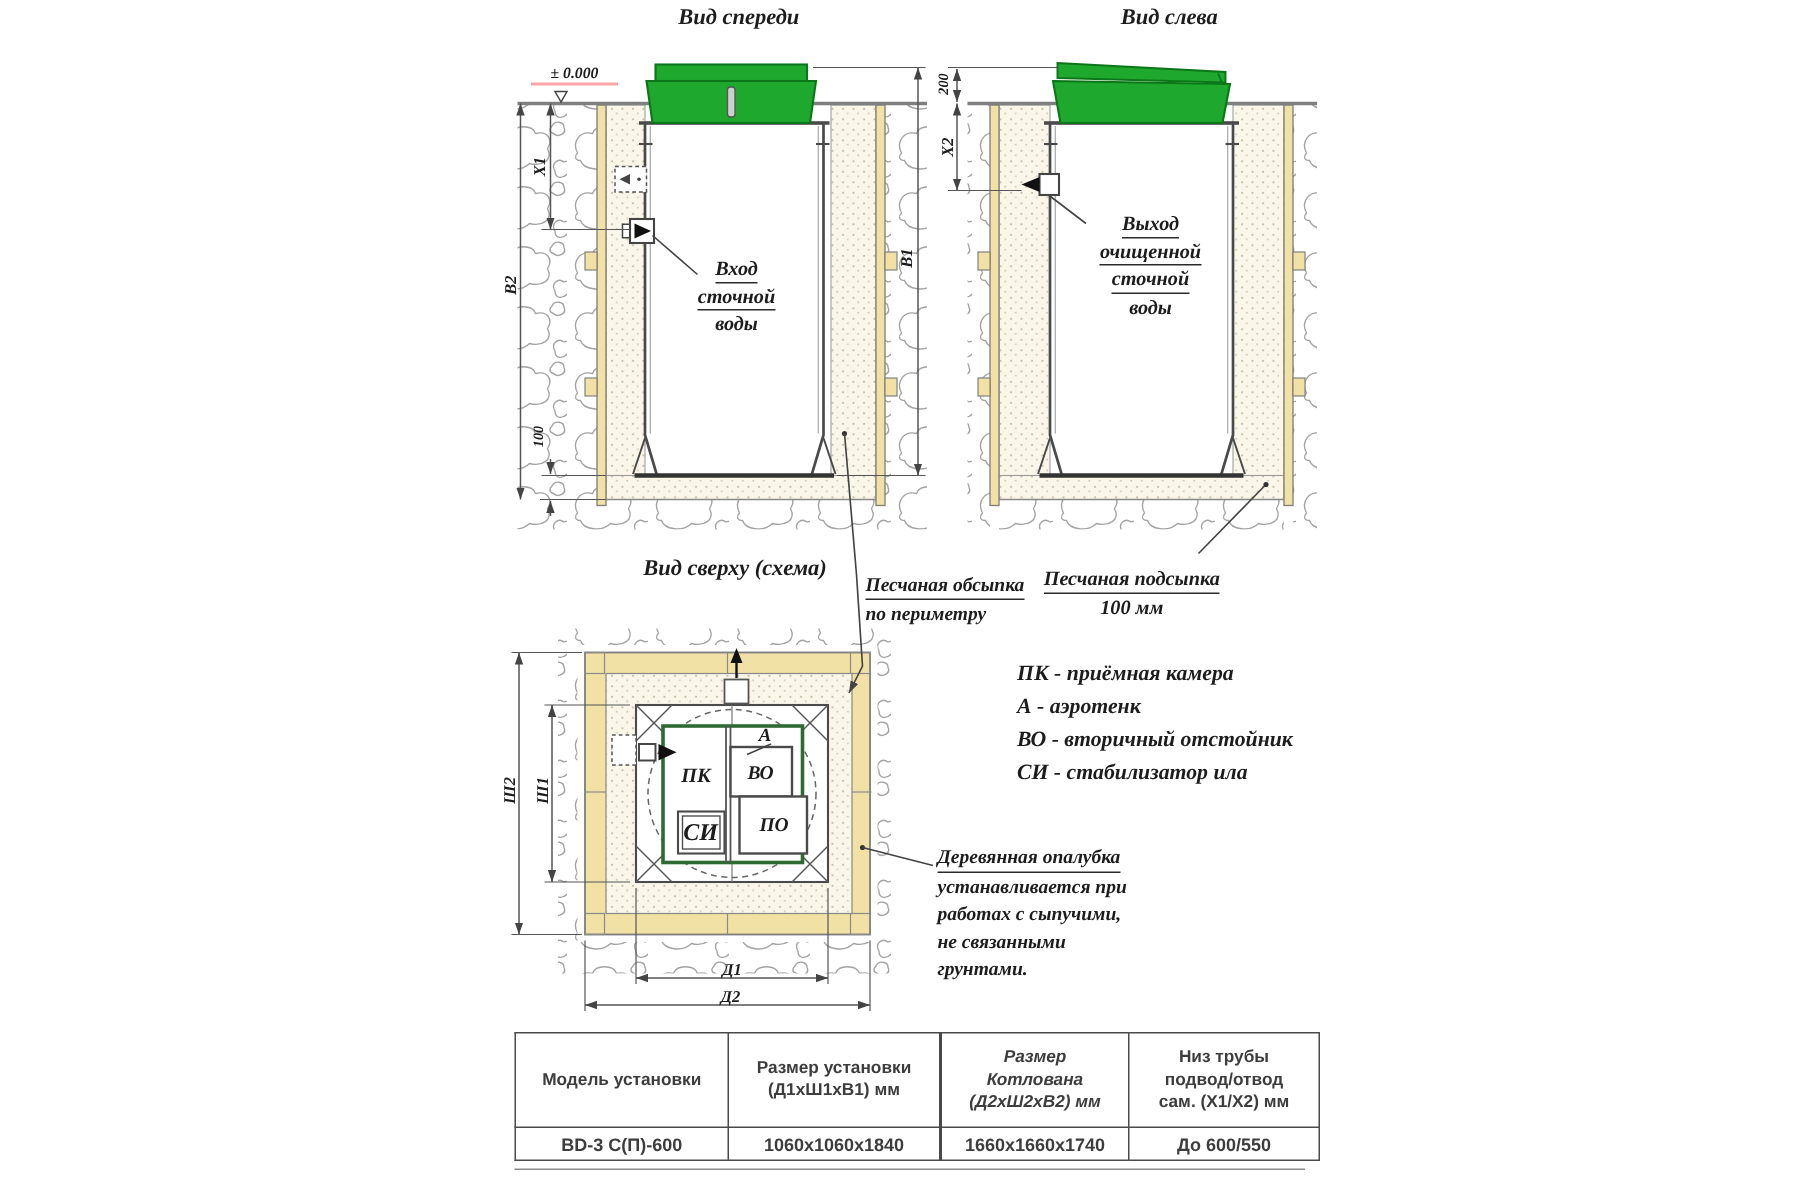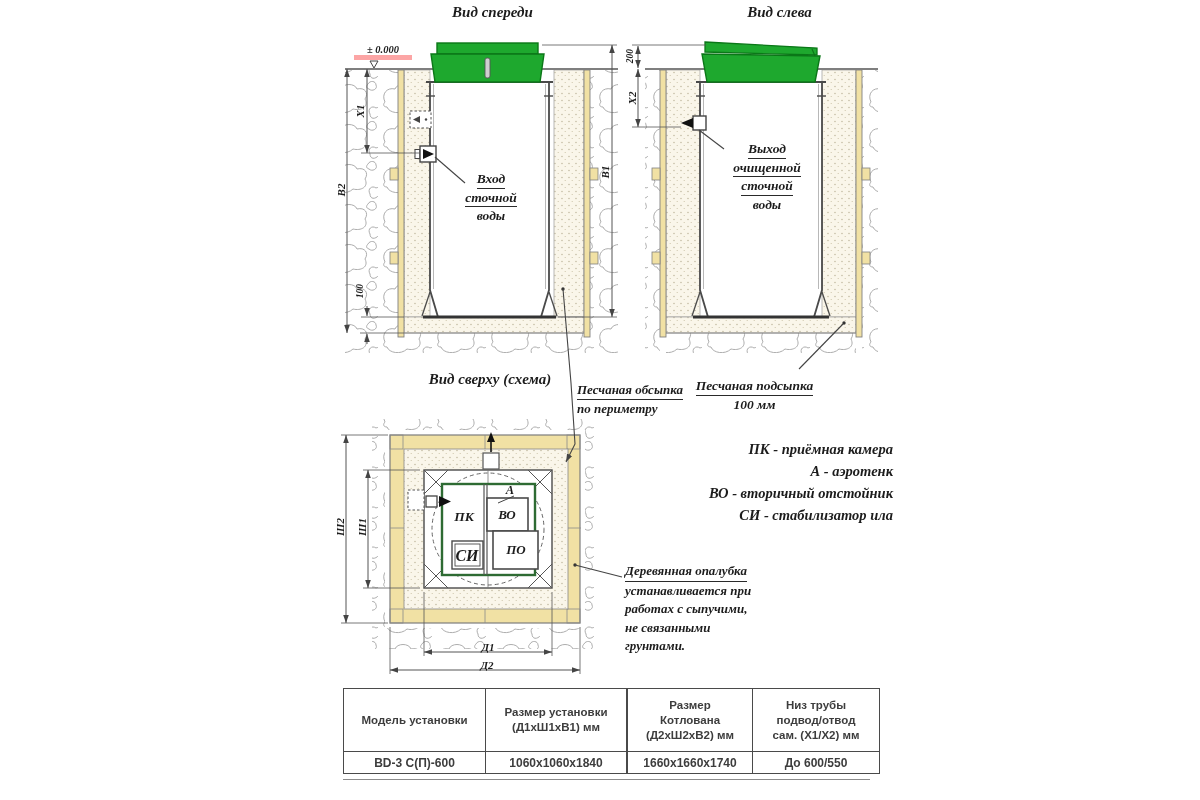--- a/index.html
+++ b/index.html
@@ -10,21 +10,21 @@
        font-style:italic;font-weight:bold;}
   .title{font-size:15px;text-align:center;}
   .ann{font-size:13.5px;line-height:17.5px;text-align:center;}
   .ann .ln{display:inline-block;}
   .u{border-bottom:1.2px solid #2a2a2a;}
   .dim{font-size:11px;text-align:center;width:50px;height:16px;line-height:16px;}
   .sdim{font-size:9.5px;}
   .vrot{transform:rotate(-90deg);}
   .left-align{text-align:left;}
   .preline{white-space:pre-line;}
-  .legend{font-size:14.5px;line-height:22px;text-align:right;}
+  .legend{font-size:14.5px;line-height:22px;}
   
   .tbl{position:absolute;left:343px;top:688px;z-index:2;border-collapse:collapse;
        font-family:"Liberation Sans",sans-serif;font-size:12px;color:#3d3d3d;font-weight:bold;}
   .tbl td{border:1.2px solid #4a4a4a;text-align:center;vertical-align:middle;padding:0 2px;}
   .tbl .hdr td{font-size:11.5px;white-space:pre-line;height:62px;line-height:15px;}
   .tbl .row td{height:21px;}
   .tbl .thick{border-left:2.6px solid #4a4a4a;}
   .tbl{border:1.8px solid #3f3f3f;}
   .underbar{position:absolute;left:343px;top:779px;width:527px;height:0;
             border-top:1.4px solid #8c8c8c;z-index:2;}
@@ -233,21 +233,21 @@
     <polyline points="563,289 571,383 575,444 566,462" fill="none" stroke="#444" stroke-width="1.1" marker-end="url(#ma)"></polyline>
     <circle cx="575" cy="565" r="1.7" fill="#333"></circle>
     <line x1="575" y1="565" x2="622" y2="577" stroke="#444" stroke-width="1.1"></line>
   </g>
 </svg>
 
 <div class="lab title" style="left:420px;top:4px;width:145px;">Вид спереди</div>
 <div class="lab title" style="left:707px;top:4px;width:145px;">Вид слева</div>
 <div class="lab title" style="left:405px;top:371px;width:170px;">Вид сверху (схема)</div>
 
-<div class="lab" style="left:354px;top:44px;width:58px;font-size:10.5px;text-align:center;border-bottom:5px solid #fca5a5;">± 0.000</div>
+<div class="lab" style="left:354px;top:44px;width:58px;font-size:10.5px;text-align:center;border-bottom:2px solid #fca5a5;">± 0.000</div>
 <div class="lab dim vrot" style="left:316px;top:182px;">В2</div>
 <div class="lab dim vrot" style="left:335px;top:103px;">Х1</div>
 <div class="lab dim sdim vrot" style="left:335px;top:283px;">100</div>
 <div class="lab dim vrot" style="left:580px;top:164px;">В1</div>
 <div class="lab ann" style="left:446px;top:170px;width:90px;">
   <span class="ln u">Вход</span><br>
   <span class="ln u">сточной</span><br>
   <span class="ln">воды</span>
 </div>
 
@@ -291,21 +291,21 @@
   <div>ВО - вторичный отстойник</div>
   <div>СИ - стабилизатор ила</div>
 </div>
 
 <table class="tbl">
   <tbody>
         <tr class="hdr">
     <td style="width:137px;">Модель установки</td>
     <td style="width:136px;">Размер установки
 (Д1хШ1хВ1) мм</td>
-    <td class="thick" style="width:120px;">Размер
+    <td class="thick" style="width:120px;font-style:italic;">Размер
 Котлована
 (Д2хШ2хВ2) мм</td>
     <td style="width:122px;">Низ трубы
 подвод/отвод
 сам. (Х1/Х2) мм</td>
   </tr>
   <tr class="row">
     <td>BD-3 С(П)-600</td>
     <td>1060х1060х1840</td>
     <td class="thick">1660х1660х1740</td>

